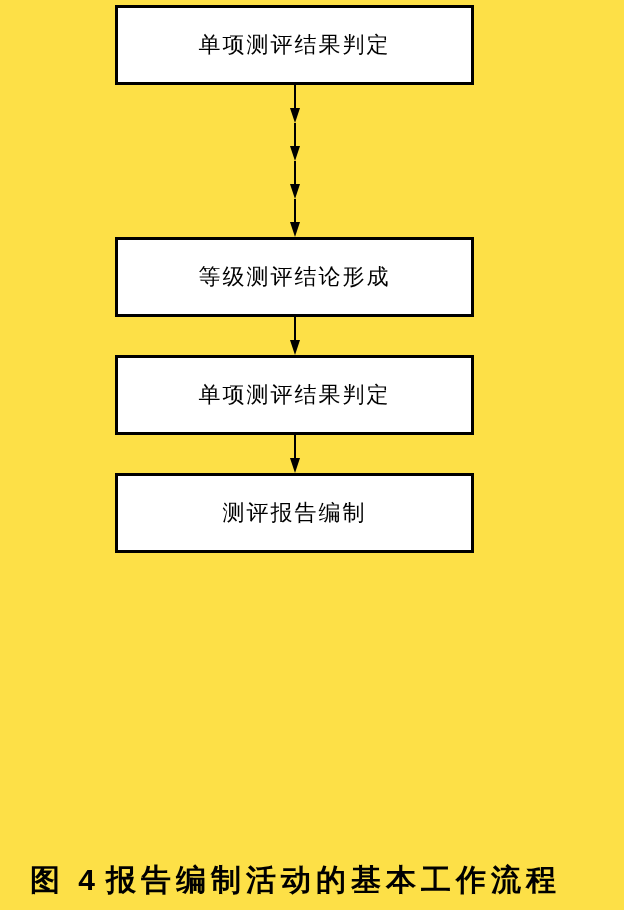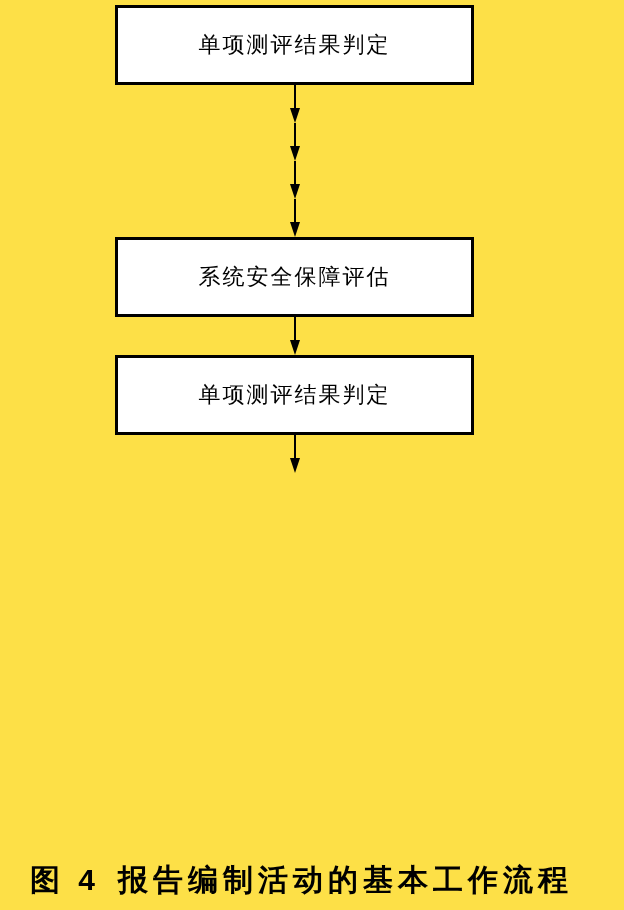--- a/index.html
+++ b/index.html
@@ -69,21 +69,21 @@
     position: absolute;
     left: 30px;
     top: 860px;
     font-size: 30px;
     font-weight: bold;
     color: #000000;
     letter-spacing: 5px;
     white-space: nowrap;
   }
   #caption .figure-label {
-    margin-right: 18px;
+    margin-right: 6px;
   }
 </style>
 </head>
 <body>
 
 <div id="page">
   <div id="flowchart">
       <div class="flow-box">
         <span class="flow-box-label">单项测评结果判定</span>
       </div>
@@ -97,30 +97,33 @@
       </div>
       <div class="flow-arrow">
         <div class="arrow-stem"></div>
         <div class="arrow-head"></div>
       </div>
       <div class="flow-arrow">
         <div class="arrow-stem"></div>
         <div class="arrow-head"></div>
       </div>
       <div class="flow-box">
-        <span class="flow-box-label">系统安全保障评估</span>
+        <span class="flow-box-label">等级测评结论形成</span>
       </div>
       <div class="flow-arrow">
         <div class="arrow-stem"></div>
         <div class="arrow-head"></div>
       </div>
       <div class="flow-box">
         <span class="flow-box-label">单项测评结果判定</span>
       </div>
       <div class="flow-arrow">
         <div class="arrow-stem"></div>
         <div class="arrow-head"></div>
       </div>
+      <div class="flow-box">
+        <span class="flow-box-label">测评报告编制</span>
+      </div>
     </div>
   <div id="caption">
     <span class="figure-label">图 4</span><span class="figure-title">报告编制活动的基本工作流程</span>
   </div>
 </div>
 
 </body></html>

